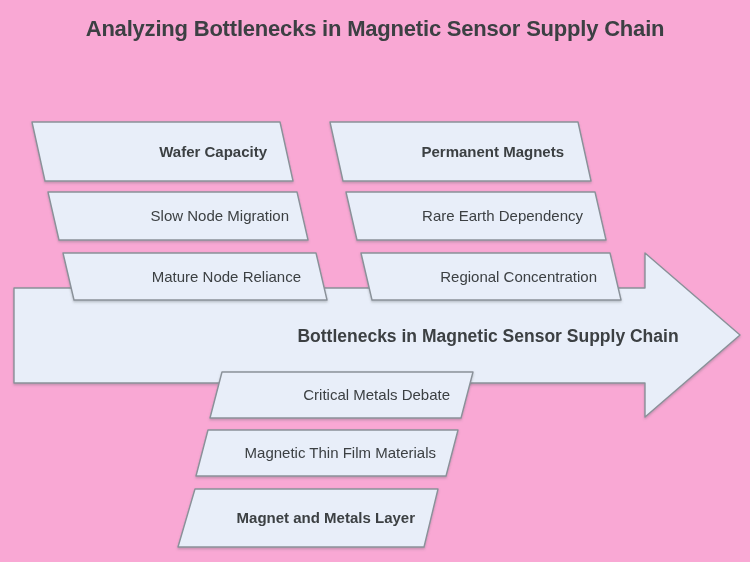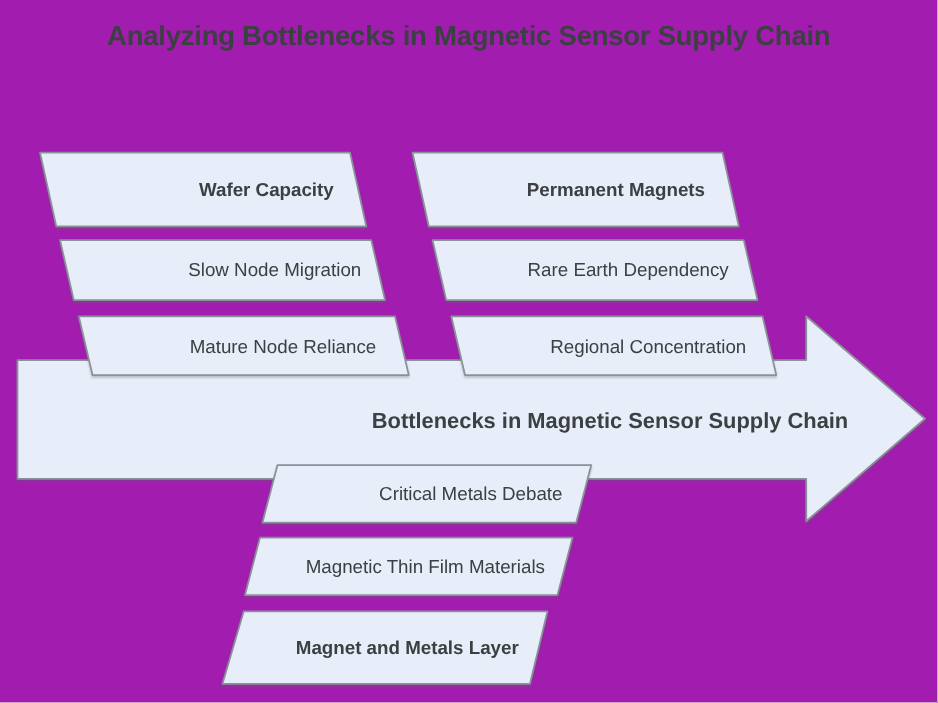--- a/index.html
+++ b/index.html
@@ -5,21 +5,21 @@
   html, body {
     margin: 0;
     padding: 0;
     background: #ffffff;
     font-family: "Liberation Sans", sans-serif;
   }
   .canvas {
     position: relative;
     width: 750px;
     height: 562px;
-    background: #a21caf;
+    background: #f9a8d4;
     overflow: hidden;
   }
   svg { display: block; }
   .title-text {
     font-family: "Liberation Sans", sans-serif;
     font-size: 22px;
     font-weight: 700;
     fill: #3c4043;
     letter-spacing: -0.2px;
   }

